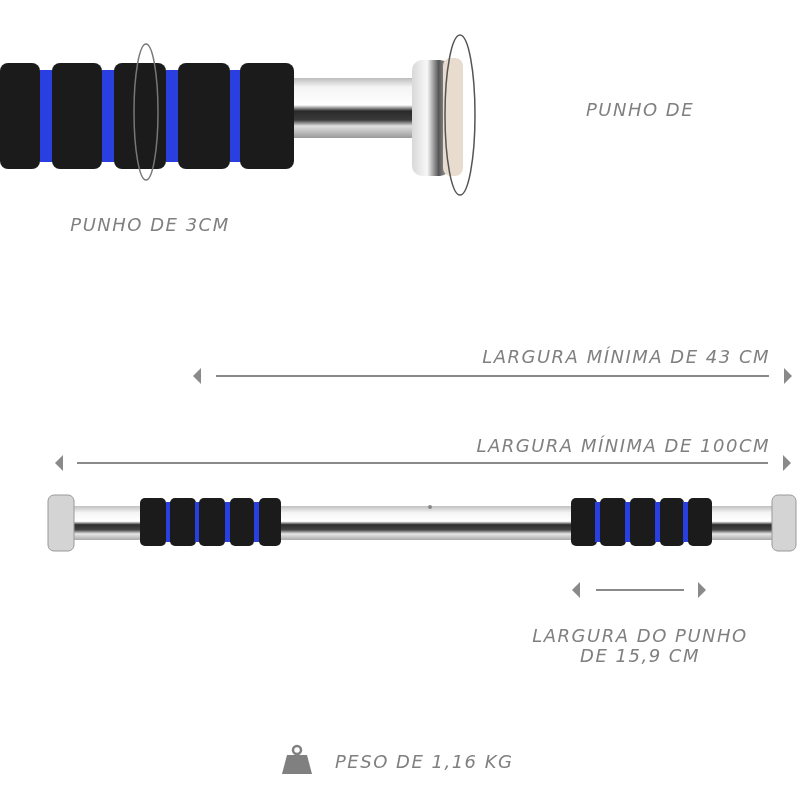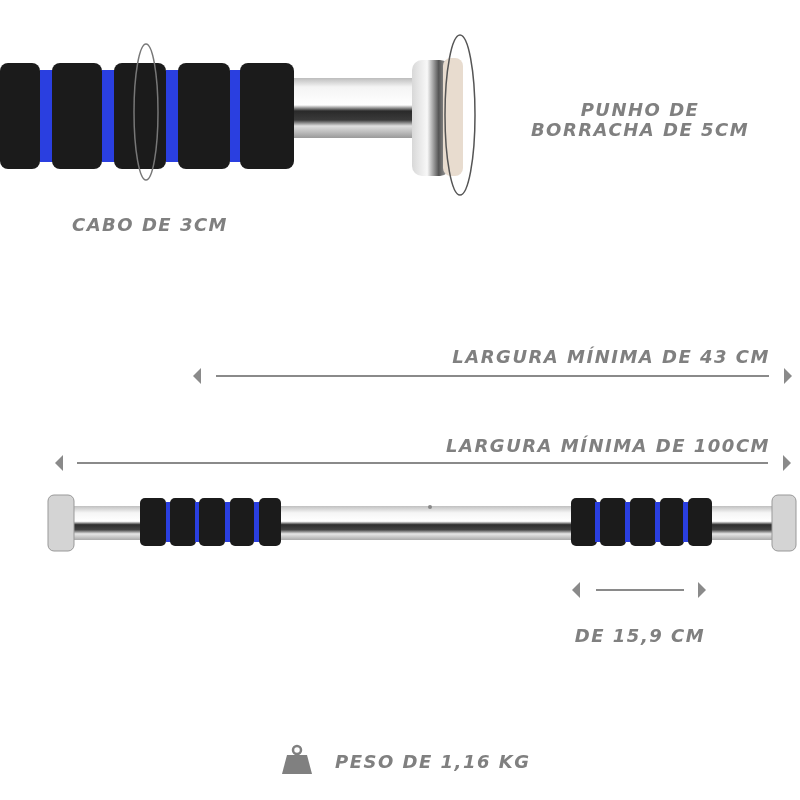--- a/index.html
+++ b/index.html
@@ -1,18 +1,18 @@
 <!DOCTYPE html>
 <html><head>
 <meta charset="utf-8">
 <style>
   html, body { margin: 0; padding: 0; background: #ffffff; }
   body { width: 800px; height: 800px; position: relative; overflow: hidden;
          font-family: "DejaVu Sans", "Liberation Sans", sans-serif; }
-  .label { position: absolute; color: #808080; font-weight: bold; font-style: italic;
+  .label { position: absolute; color: #808080; font-weight: normal; font-style: italic;
            letter-spacing: 1.5px; font-size: 18px; line-height: 20px; white-space: nowrap; }
   .center { text-align: center; }
   .right { text-align: right; }
   .abs { position: absolute; }
   .line { position: absolute; height: 2px; background: #8a8a8a; }
   .arrow-l { position: absolute; width: 0; height: 0; border-top: 8px solid transparent;
              border-bottom: 8px solid transparent; border-right: 8px solid #8a8a8a; }
   .arrow-r { position: absolute; width: 0; height: 0; border-top: 8px solid transparent;
              border-bottom: 8px solid transparent; border-left: 8px solid #8a8a8a; }
 </style>
@@ -52,25 +52,24 @@
   <rect x="178" y="33" width="52" height="106" rx="8" fill="#1b1b1b"></rect>
   <rect x="230" y="40" width="14" height="92" fill="#2a3fe0"></rect>
   <rect x="240" y="33" width="54" height="106" rx="8" fill="#1b1b1b"></rect>
 
   <ellipse cx="146" cy="82" rx="12" ry="68" fill="none" stroke="#777" stroke-width="1.5"></ellipse>
   <ellipse cx="460" cy="85" rx="15" ry="80" fill="none" stroke="#555" stroke-width="1.5"></ellipse>
 </svg>
 
 <div class="label center" style="left:520px;top:100px;width:240px;">
   <div>PUNHO DE</div>
-  <div>BORRACHA DE 5CM</div>
 </div>
 
 <div class="label center" style="left:45px;top:215px;width:210px;">
-  <div>CABO DE 3CM</div>
+  <div>PUNHO DE 3CM</div>
 </div>
 
 <div class="label right" style="left:300px;top:347px;width:470px;">LARGURA MÍNIMA DE 43 CM</div>
 <div class="arrow-l" style="left:193px;top:368px;"></div>
 <div class="line" style="left:216px;top:375px;width:553px;"></div>
 <div class="arrow-r" style="left:784px;top:368px;"></div>
 
 <div class="label right" style="left:300px;top:436px;width:470px;">LARGURA MÍNIMA DE 100CM</div>
 <div class="arrow-l" style="left:55px;top:455px;"></div>
 <div class="line" style="left:77px;top:462px;width:691px;"></div>
@@ -115,20 +114,21 @@
     <rect x="620" y="8" width="24" height="48" rx="5" fill="#1b1b1b"></rect>
     <rect x="643" y="12" width="6" height="40" fill="#2a3fe0"></rect>
     <rect x="648" y="8" width="24" height="48" rx="5" fill="#1b1b1b"></rect>
   </g>
 </svg>
 
 <div class="arrow-l" style="left:572px;top:582px;"></div>
 <div class="line" style="left:596px;top:589px;width:88px;"></div>
 <div class="arrow-r" style="left:698px;top:582px;"></div>
 <div class="label center" style="left:505px;top:626px;width:270px;">
+  <div>LARGURA DO PUNHO</div>
   <div>DE 15,9 CM</div>
 </div>
 
 <svg class="abs" style="left:281px;top:743px" width="32" height="32" viewBox="0 0 32 32">
   <circle cx="16" cy="7" r="4" fill="none" stroke="#808080" stroke-width="2.5"></circle>
   <path d="M6 12 L26 12 L31 31 L1 31 Z" fill="#808080"></path>
 </svg>
 <div class="label" style="left:335px;top:752px;">PESO DE 1,16 KG</div>
 
 </body></html>

